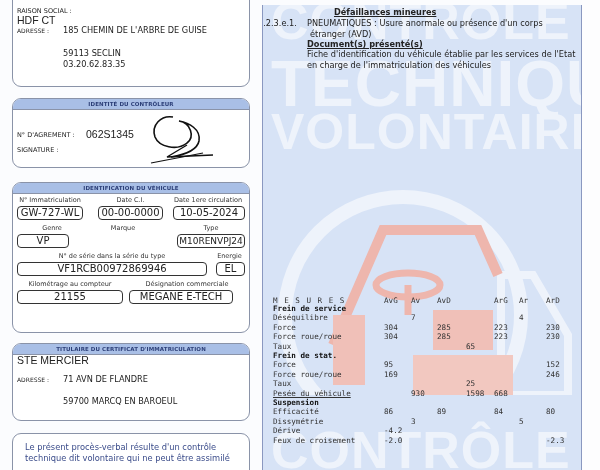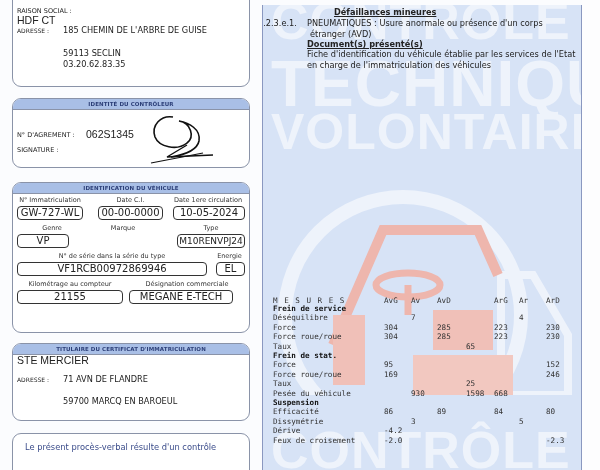--- a/index.html
+++ b/index.html
@@ -78,20 +78,21 @@
   <div class="card" style="top:343px;height:78px;">
     <div class="card-head">TITULAIRE DU CERTIFICAT D'IMMATRICULATION</div>
     <div class="abs" style="left:4px;top:10px;font-size:10.5px;font-family:'Liberation Sans',sans-serif;">STE MERCIER</div>
     <div class="abs lbl" style="left:4px;top:32px;font-size:6px;">ADRESSE :</div>
     <div class="abs" style="left:50px;top:30px;font-size:8.2px;">71 AVN DE FLANDRE</div>
     <div class="abs" style="left:50px;top:52px;font-size:8.2px;">59700 MARCQ EN BAROEUL</div>
   </div>
 
   <div class="notice">
     <div>Le présent procès-verbal résulte d'un contrôle</div>
+    <div>technique dit volontaire qui ne peut être assimilé</div>
   </div>
 </div>
 
 <div class="right">
 
   <div class="wm" style="top:-14px;font-size:52px;">CONTRÔLE</div>
   <div class="wm" style="top:42px;font-size:64px;">TECHNIQUE</div>
   <div class="wm" style="top:98px;font-size:50px;">VOLONTAIRE</div>
   <div class="wm" style="top:415px;font-size:52px;">CONTRÔLE</div>
 
@@ -142,21 +143,21 @@
         <div class="mono" style="left: 203px; top: 336.6px;">65</div>
         <div class="mono b" style="left: 10px; top: 346px;">Frein de stat.</div>
         <div class="mono" style="left: 10px; top: 355.4px;">Force</div>
         <div class="mono" style="left: 121px; top: 355.4px;">95</div>
         <div class="mono" style="left: 283px; top: 355.4px;">152</div>
         <div class="mono" style="left: 10px; top: 364.8px;">Force roue/roue</div>
         <div class="mono" style="left: 121px; top: 364.8px;">169</div>
         <div class="mono" style="left: 283px; top: 364.8px;">246</div>
         <div class="mono" style="left: 10px; top: 374.2px;">Taux</div>
         <div class="mono" style="left: 203px; top: 374.2px;">25</div>
-        <div class="mono" style="left: 10px; top: 383.6px;">Pesée du véhicule</div>
+        <div class="mono" style="left: 10px; top: 383.6px; text-decoration: underline;">Pesée du véhicule</div>
         <div class="mono" style="left: 148px; top: 383.6px;">930</div>
         <div class="mono" style="left: 231px; top: 383.6px;">668</div>
         <div class="mono" style="left: 203px; top: 383.6px;">1598</div>
         <div class="mono b" style="left: 10px; top: 393px;">Suspension</div>
         <div class="mono" style="left: 10px; top: 402.4px;">Efficacité</div>
         <div class="mono" style="left: 121px; top: 402.4px;">86</div>
         <div class="mono" style="left: 174px; top: 402.4px;">89</div>
         <div class="mono" style="left: 231px; top: 402.4px;">84</div>
         <div class="mono" style="left: 283px; top: 402.4px;">80</div>
         <div class="mono" style="left: 10px; top: 411.8px;">Dissymétrie</div>

